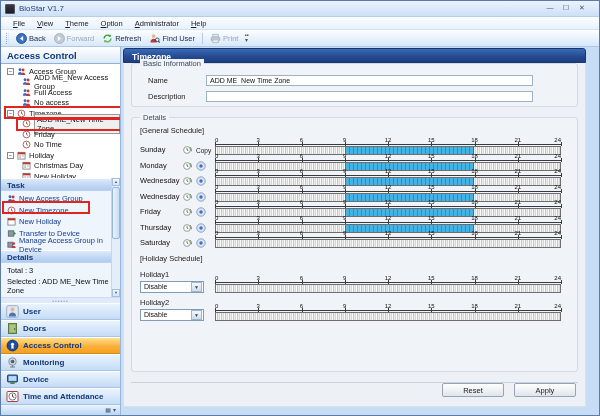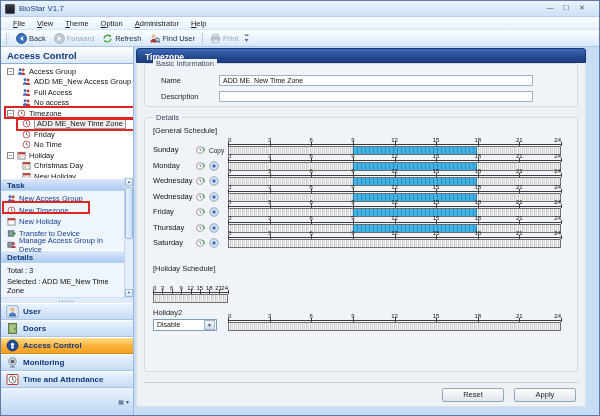--- a/index.html
+++ b/index.html
@@ -32,21 +32,21 @@
             border-radius:2px; }
   .tb-btn svg { width:11px; height:11px; }
   .tb-btn.disabled { color:#9aa7b6; }
   .tb-sep { width:1px; height:11px; background:#b4c9e2; margin:0 3px; }
   .tb-overflow { font-size:6px; color:#44597a; margin-left:2px; line-height:5px; text-align:center; }
 
   
   .app-body { flex:1; display:flex; min-height:0; }
 
   
-  .left-panel { width:133px; background:#eef5fd; border-right:1px solid #9ab6d8; display:flex; flex-direction:column; }
+  .left-panel { width:120px; background:#eef5fd; border-right:1px solid #9ab6d8; display:flex; flex-direction:column; }
   .panel-header { height:17px; background:linear-gradient(#ffffff,#dcE9f8); color:#10387a; font-weight:bold;
                   font-size:9.5px; padding:3px 0 0 6px; border-bottom:1px solid #8fb0d8; }
 
   .tree { height:114px; background:#fff; position:relative; padding-top:2px; overflow:hidden; }
   .tree-row { height:10.5px; display:flex; align-items:center; font-size:7.5px; color:#111; padding-left:6px; }
   .tree-row.child { padding-left:21px; }
   .expander { width:7px; height:7px; border:1px solid #888; background:#fff; font-size:6px; line-height:5px;
               text-align:center; color:#333; margin-right:3px; flex:0 0 auto; }
   .tree-ico { width:9px; height:9px; margin-right:3px; flex:0 0 auto; }
   .tree-label.selected { background:#efefef; border:1px solid #9a9a9a; padding:0 2px; }
@@ -124,21 +124,21 @@
 
   .holiday-row { display:grid; grid-template-columns:75px 1fr; align-items:end; height:27px; padding-right:16px; margin-top:1px; }
   .holiday-left { display:flex; flex-direction:column; gap:2px; }
   .holiday-name { font-size:7.5px; color:#222; }
   .combo { width:64px; height:12px; border:1px solid #7f9db9; background:#fff; display:flex; align-items:center; }
   .combo-value { flex:1; font-size:7px; color:#111; padding-left:3px; }
   .combo-btn { width:11px; height:10px; margin-right:1px; background:linear-gradient(#f4f8fc,#cfdceb); border:1px solid #9fb6cd;
                font-size:5px; line-height:9px; text-align:center; color:#33475e; }
 
   .button-row { height:24px; border-top:1px solid #c9d1da; margin-top:10px; display:flex; justify-content:flex-end;
-                align-items:center; gap:10px; padding-right:2px; }
+                align-items:flex-start; gap:10px; padding-right:2px; }
   .dlg-btn { width:62px; height:14px; background:linear-gradient(#fefefe,#dfe5ec); border:1px solid #98a4b5;
              border-radius:2px; font-family:"Liberation Sans",sans-serif; font-size:7.5px; color:#1a1a1a; }
 </style>
 </head>
 <body>
 
 <div class="window">
 
   <div class="titlebar">
     <div class="app-icon"></div>
@@ -395,20 +395,28 @@
           <svg viewBox="0 0 13 13">
               <circle cx="6.5" cy="5.5" r="3.8" fill="#cdd6de" stroke="#8a97a4"></circle>
               <circle cx="6.5" cy="5.5" r="1.8" fill="#46525e"></circle>
               <circle cx="6.1" cy="5.1" r="0.5" fill="#aebecb"></circle>
               <path d="M6.5 9.3v1.6M4 11h5" stroke="#6b7884" stroke-width="1"></path>
             </svg>
           <span>Monitoring</span>
         </div>
         <div class="nav-item">
           <svg viewBox="0 0 13 13">
+              <rect x="1.5" y="2" width="10" height="7" rx="0.8" fill="#3b6fb4" stroke="#24487a"></rect>
+              <rect x="2.6" y="3.1" width="7.8" height="4.8" fill="#bcd7f2"></rect>
+              <path d="M5 9h3l1 2H4z" fill="#4c8a3f"></path>
+            </svg>
+          <span>Device</span>
+        </div>
+        <div class="nav-item">
+          <svg viewBox="0 0 13 13">
               <rect x="1" y="1.5" width="11" height="10" rx="1" fill="#fff" stroke="#b03a3a"></rect>
               <circle cx="6.5" cy="6.5" r="3.6" fill="#fff" stroke="#777"></circle>
               <path d="M6.5 4.2v2.3l1.8 1.1" stroke="#333" fill="none" stroke-width="0.9"></path>
             </svg>
           <span>Time and Attendance</span>
         </div>
       </div>
 
       <div class="bottom-strip">
         <span class="strip-ico">▦</span>
@@ -697,23 +705,30 @@
                   <i class="tick-mark" style="left: 75%;"></i>
                   <span class="tick-label" style="left: 87.5%;">21</span>
                   <i class="tick-mark" style="left: 87.5%;"></i>
                   <span class="tick-label last" style="left: 100%;">24</span>
                   <i class="tick-mark" style="left: 100%;"></i>
                 </div>
               <div class="timebar"></div>
             </div>
           </div>
 
-          <div class="section-label" style="margin-top:18px;">[Holiday Schedule]</div>
+          <div class="section-label" style="margin-top:8px;">[Holiday Schedule]</div>
 
           <div class="holiday-row">
+            <div class="holiday-left">
+              <span class="holiday-name">Holiday1</span>
+              <div class="combo">
+                <span class="combo-value">Disable</span>
+                <span class="combo-btn">▼</span>
+              </div>
+            </div>
             <div class="timeline">
                 <div class="ruler">
                   <span class="tick-label first" style="left: 0%;">0</span>
                   <i class="tick-mark" style="left: 0%;"></i>
                   <span class="tick-label" style="left: 12.5%;">3</span>
                   <i class="tick-mark" style="left: 12.5%;"></i>
                   <span class="tick-label" style="left: 25%;">6</span>
                   <i class="tick-mark" style="left: 25%;"></i>
                   <span class="tick-label" style="left: 37.5%;">9</span>
                   <i class="tick-mark" style="left: 37.5%;"></i>

